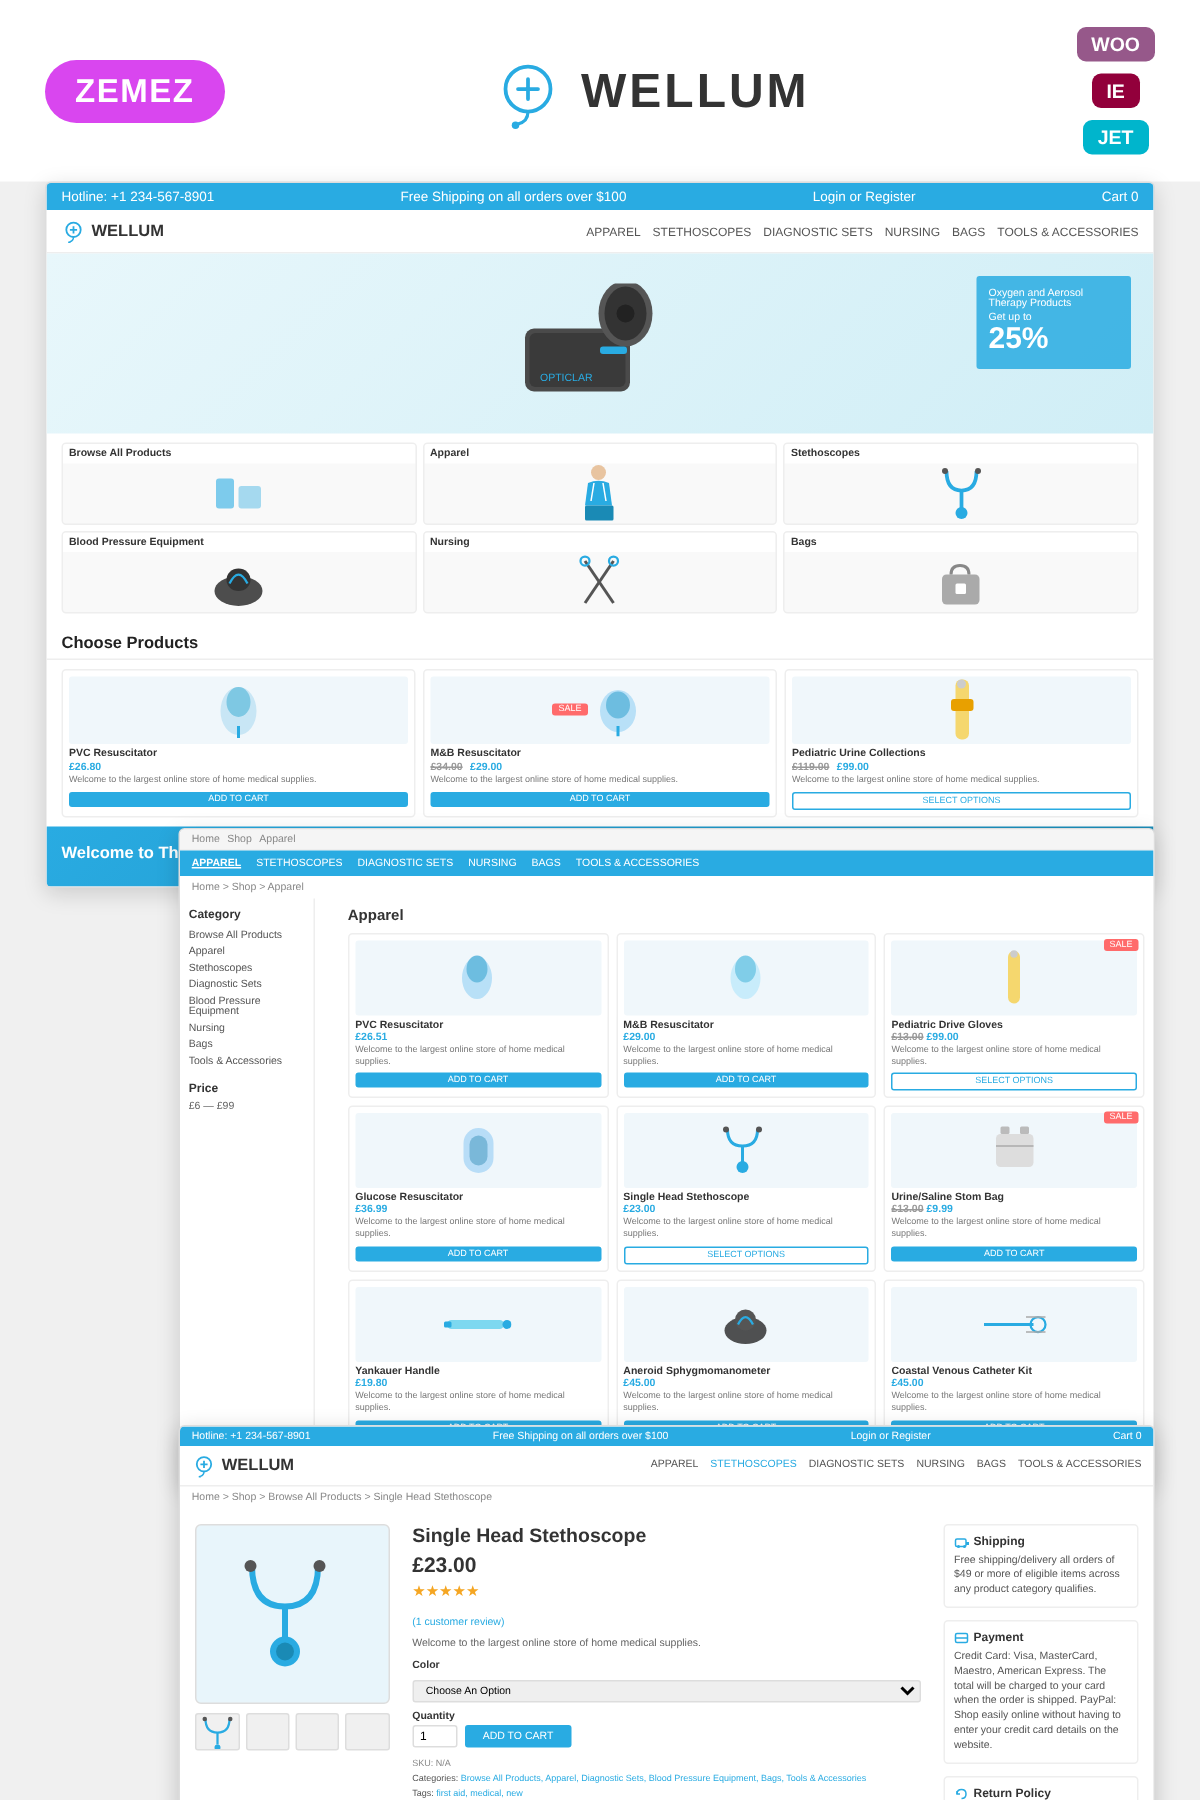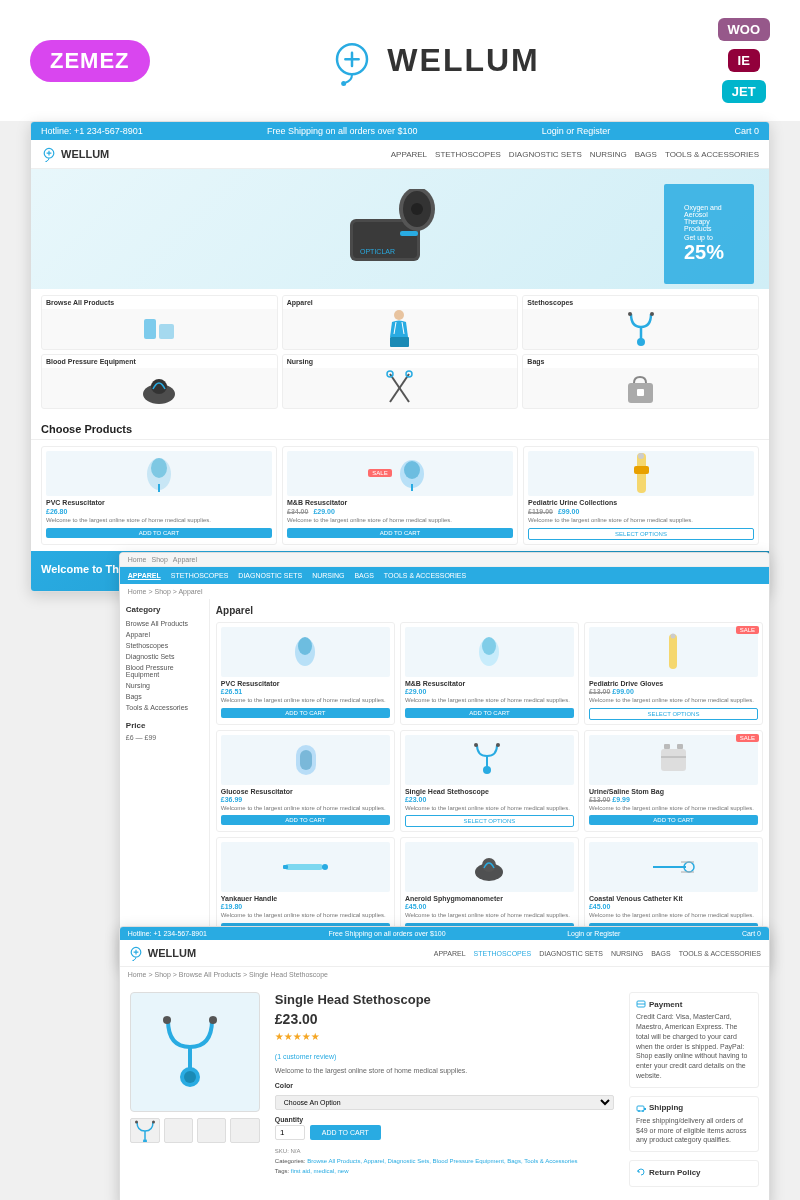--- a/index.html
+++ b/index.html
@@ -153,23 +153,23 @@
       align-items: center;
       justify-content: center;
       position: relative;
     }
     .hero-overlay-card {
       position: absolute;
       right: 0;
       top: 0;
       background: rgba(41,171,226,0.85);
       color: #fff;
-      padding: 20px;
+      padding: 8px;
       font-size: 8px;
-      width: 90px;
+      width: 103px;
       border-radius: 2px;
     }
     .hero-overlay-card .pct {
       font-size: 20px;
       font-weight: 700;
       color: #fff;
     }
 
     
     .section-title {
@@ -327,21 +327,21 @@
       cursor: pointer;
     }
     .cat-page-nav span.active { font-weight: 700; text-decoration: underline; }
     .cat-breadcrumb {
       font-size: 7px;
       color: #888;
       padding: 4px 8px;
     }
     .cat-page-body {
       display: flex;
-      gap: 0;
+      gap: 16px;
     }
     .cat-sidebar {
       width: 90px;
       padding: 6px;
       border-right: 1px solid #eee;
     }
     .cat-sidebar h4 { font-size: 8px; font-weight: 700; color: #333; margin-bottom: 4px; }
     .cat-sidebar ul { list-style: none; }
     .cat-sidebar ul li {
       font-size: 7px;
@@ -959,42 +959,42 @@
         </div>
         <div class="product-meta" style="font-size:6px;color:#555;">
           Tags: <span style="color:#29abe2;">first aid, medical, new</span>
         </div>
       </div>
 
       <div class="product-sidebar">
         <div class="info-box">
           <h4>
             <svg width="10" height="10" viewBox="0 0 10 10">
-              <rect x="1" y="2" width="8" height="6" rx="1" fill="none" stroke="#29abe2" stroke-width="1"></rect>
-              <line x1="1" y1="5" x2="9" y2="5" stroke="#29abe2" stroke-width="1"></line>
-            </svg>
-            <span>Payment</span>
-          </h4>
-          <p>Credit Card: Visa, MasterCard, Maestro, American Express. The total will be charged to your card when the order is shipped. PayPal: Shop easily online without having to enter your credit card details on the website.</p>
-        </div>
-        <div class="info-box">
-          <h4>
-            <svg width="10" height="10" viewBox="0 0 10 10">
               <rect x="1" y="3" width="7" height="5" rx="1" fill="none" stroke="#29abe2" stroke-width="1"></rect>
               <path d="M8 5 h2 v2 h-2z" fill="#29abe2"></path>
               <circle cx="3" cy="8" r="1" fill="#29abe2"></circle>
               <circle cx="7" cy="8" r="1" fill="#29abe2"></circle>
             </svg>
             <span>Shipping</span>
           </h4>
           <p>Free shipping/delivery all orders of $49 or more of eligible items across any product category qualifies.</p>
         </div>
         <div class="info-box">
           <h4>
             <svg width="10" height="10" viewBox="0 0 10 10">
+              <rect x="1" y="2" width="8" height="6" rx="1" fill="none" stroke="#29abe2" stroke-width="1"></rect>
+              <line x1="1" y1="5" x2="9" y2="5" stroke="#29abe2" stroke-width="1"></line>
+            </svg>
+            <span>Payment</span>
+          </h4>
+          <p>Credit Card: Visa, MasterCard, Maestro, American Express. The total will be charged to your card when the order is shipped. PayPal: Shop easily online without having to enter your credit card details on the website.</p>
+        </div>
+        <div class="info-box">
+          <h4>
+            <svg width="10" height="10" viewBox="0 0 10 10">
               <path d="M2 5 Q2 2 5 2 Q8 2 8 5 Q8 8 5 8" stroke="#29abe2" stroke-width="1" fill="none"></path>
               <path d="M2 3 L2 5 L4 5" stroke="#29abe2" stroke-width="1" fill="none"></path>
             </svg>
             <span>Return Policy</span>
           </h4>
 
         </div>
       </div>
     </div>
 

